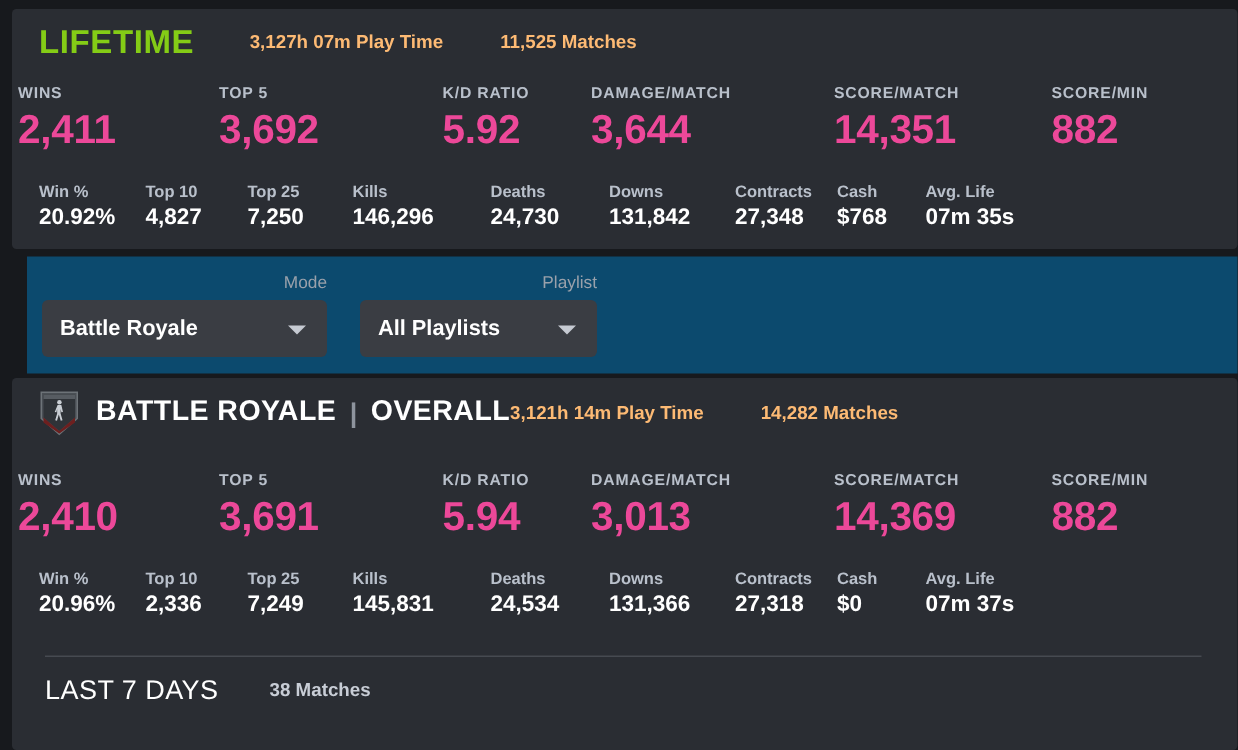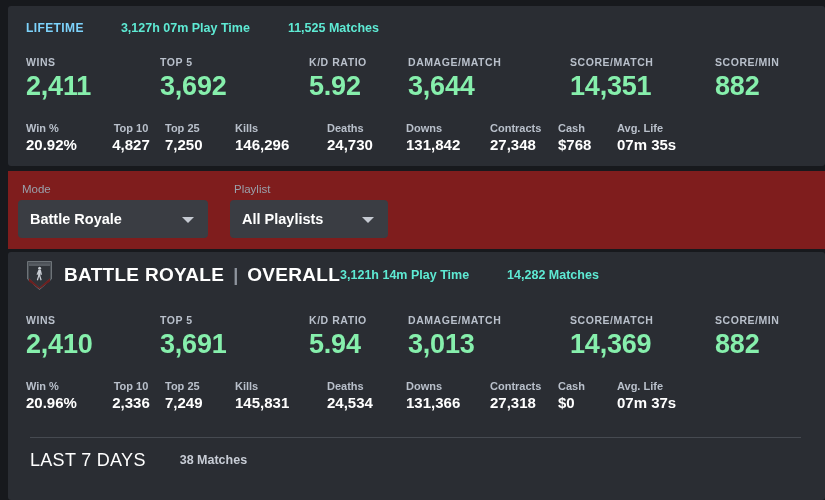--- a/index.html
+++ b/index.html
@@ -28,88 +28,88 @@
   
   .panel {
     position: absolute;
     left: 8px;
     right: 0;
     background: #2a2d33;
     border-radius: 3px;
     box-sizing: border-box;
   }
   .panel-lifetime { top: 6px;  height: 160px; }
-  .panel-mode     { top: 171px; height: 78px; background: #7f1d1d; border-radius: 0; left: 8px; }
+  .panel-mode     { top: 171px; height: 78px; background: #0c4a6e; border-radius: 0; left: 18px; text-align: right; }
   .panel-br       { top: 252px; height: 248px; }
 
   
   .sect-head {
     display: flex;
     align-items: center;
     height: 44px;
     padding: 0 0 0 18px;
   }
   .sect-title {
-    font-size: 12px;
+    font-size: 22px;
     font-weight: bold;
     letter-spacing: 0.4px;
-    color: #7dd3fc;
+    color: #84cc16;
     white-space: nowrap;
   }
   .sect-title-white {
     font-size: 19px;
     font-weight: bold;
     letter-spacing: 0.3px;
     color: #ffffff;
     white-space: nowrap;
   }
   .sep-bar {
     color: #8e949e;
     font-weight: bold;
     font-size: 18px;
     margin: 0 9px;
   }
   .meta {
     font-size: 12.5px;
     font-weight: bold;
-    color: #5eead4;
+    color: #fdba74;
     white-space: nowrap;
   }
   .meta-1 { margin-left: 37px; }
   .meta-2 { margin-left: 38px; }
 
   
   .badge-icon {
     width: 27px;
     height: 31px;
     margin-right: 11px;
     flex: 0 0 auto;
     display: block;
   }
 
   
   .stats-primary {
     display: flex;
-    padding: 0 0 0 18px;
+    padding: 0 0 0 4px;
     box-sizing: border-box;
   }
   .pstat { flex: 0 0 auto; }
   .pstat .lbl {
     font-size: 10.5px;
     font-weight: bold;
     letter-spacing: 0.55px;
     color: #b9c0cb;
     margin-bottom: 4px;
     white-space: nowrap;
   }
   .pstat .val {
     font-size: 27px;
     font-weight: bold;
     letter-spacing: -0.2px;
-    color: #86efac;
+    color: #ec4899;
     line-height: 1.05;
     white-space: nowrap;
   }
   .pw0 { width: 134px; }
   .pw1 { width: 149px; }
   .pw2 { width: 99px; }
   .pw3 { width: 162px; }
   .pw4 { width: 145px; }
   .pw5 { width: auto; }
 
@@ -127,21 +127,21 @@
     margin-bottom: 2px;
     white-space: nowrap;
   }
   .sstat .val {
     font-size: 15px;
     font-weight: bold;
     color: #ffffff;
     white-space: nowrap;
   }
   .sw0 { width: 71px; }
-  .sw1 { width: 68px; text-align: center; }
+  .sw1 { width: 68px; }
   .sw2 { width: 70px; }
   .sw3 { width: 92px; }
   .sw4 { width: 79px; }
   .sw5 { width: 84px; }
   .sw6 { width: 68px; }
   .sw7 { width: 59px; }
   .sw8 { width: auto; }
 
   
   .selects {

